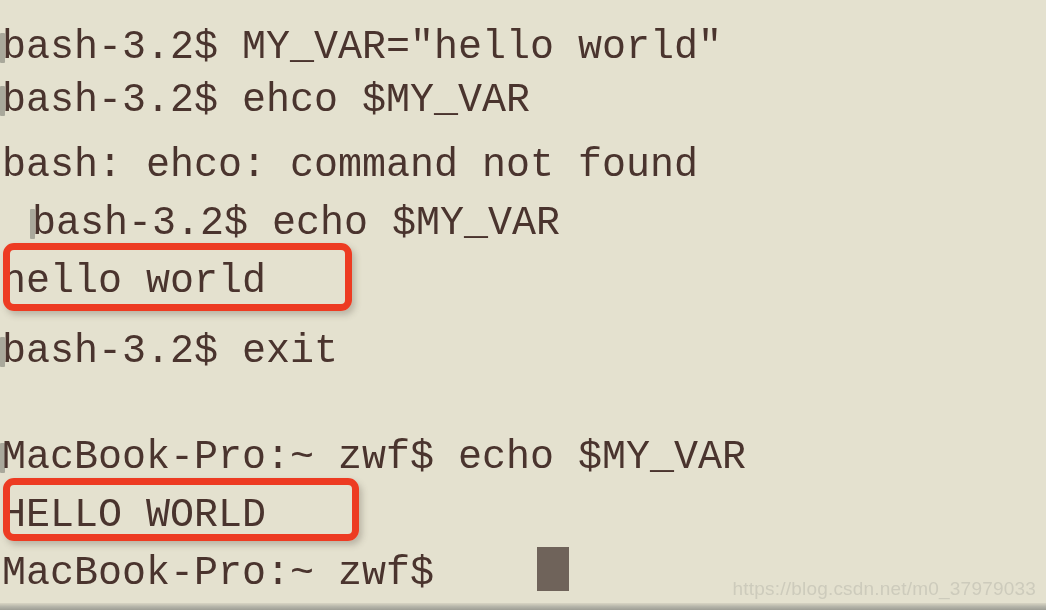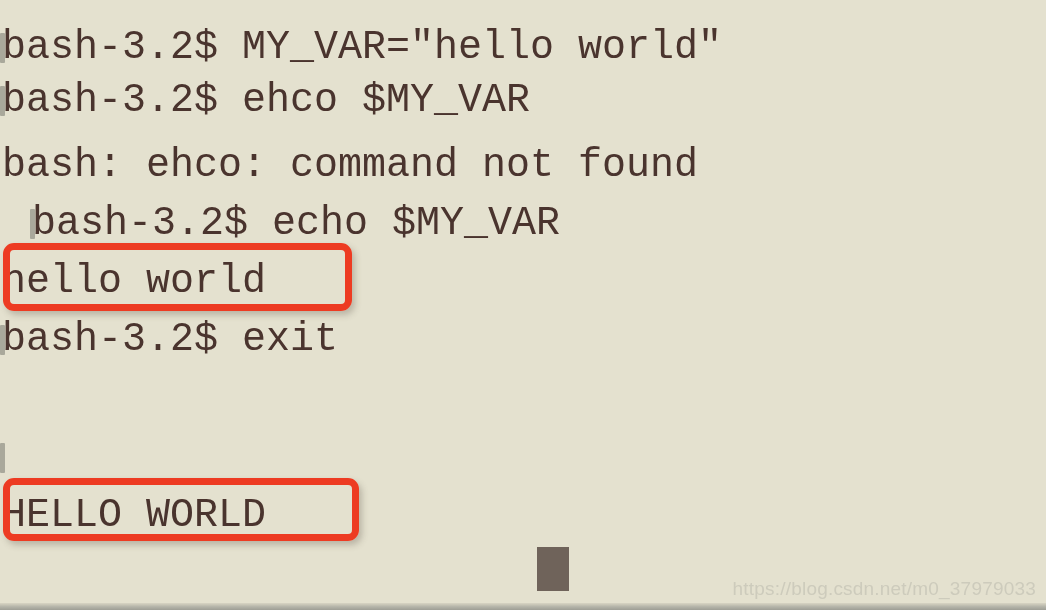--- a/index.html
+++ b/index.html
@@ -121,34 +121,38 @@
 
   <div class="term-line" style="top:194px;margin-left:30px;">
     <span class="prompt-mark" style="top:15px;"></span>
     <span class="term-text">bash-3.2$ echo $MY_VAR</span>
   </div>
 
   <div class="term-line" style="top:252px;">
     <span class="term-text">hello world</span>
   </div>
 
-  <div class="term-line" style="top:310px;font-family:Liberation Mono, monospace;">
+  <div class="term-line" style="top:322px;font-family:Liberation Mono, monospace;">
     <span class="prompt-mark" style="top:15px;"></span>
     <span class="term-text">bash-3.2$ exit</span>
   </div>
 
 
   <div class="term-line" style="top:428px;">
     <span class="prompt-mark" style="top:15px;"></span>
+    <span class="term-text">MacBook-Pro:~ zwf$ echo $MY_VAR</span>
   </div>
 
   <div class="term-line" style="top:486px;">
     <span class="term-text">HELLO WORLD</span>
   </div>
 
+  <div class="term-line" style="top:544px;">
+    <span class="term-text">MacBook-Pro:~ zwf$</span>
+  </div>
 
   <div id="cursor-block" style="left:537px; top:547px; width:32px; height:44px;"></div>
 
   <div class="redbox" style="left:3px; top:243px; width:349px; height:68px;"></div>
   <div class="redbox" style="left:3px; top:478px; width:356px; height:63px;"></div>
 
   <div id="watermark">https://blog.csdn.net/m0_37979033</div>
 
   <div id="bottom-edge-hairline"></div>
   <div id="bottom-edge"></div>

